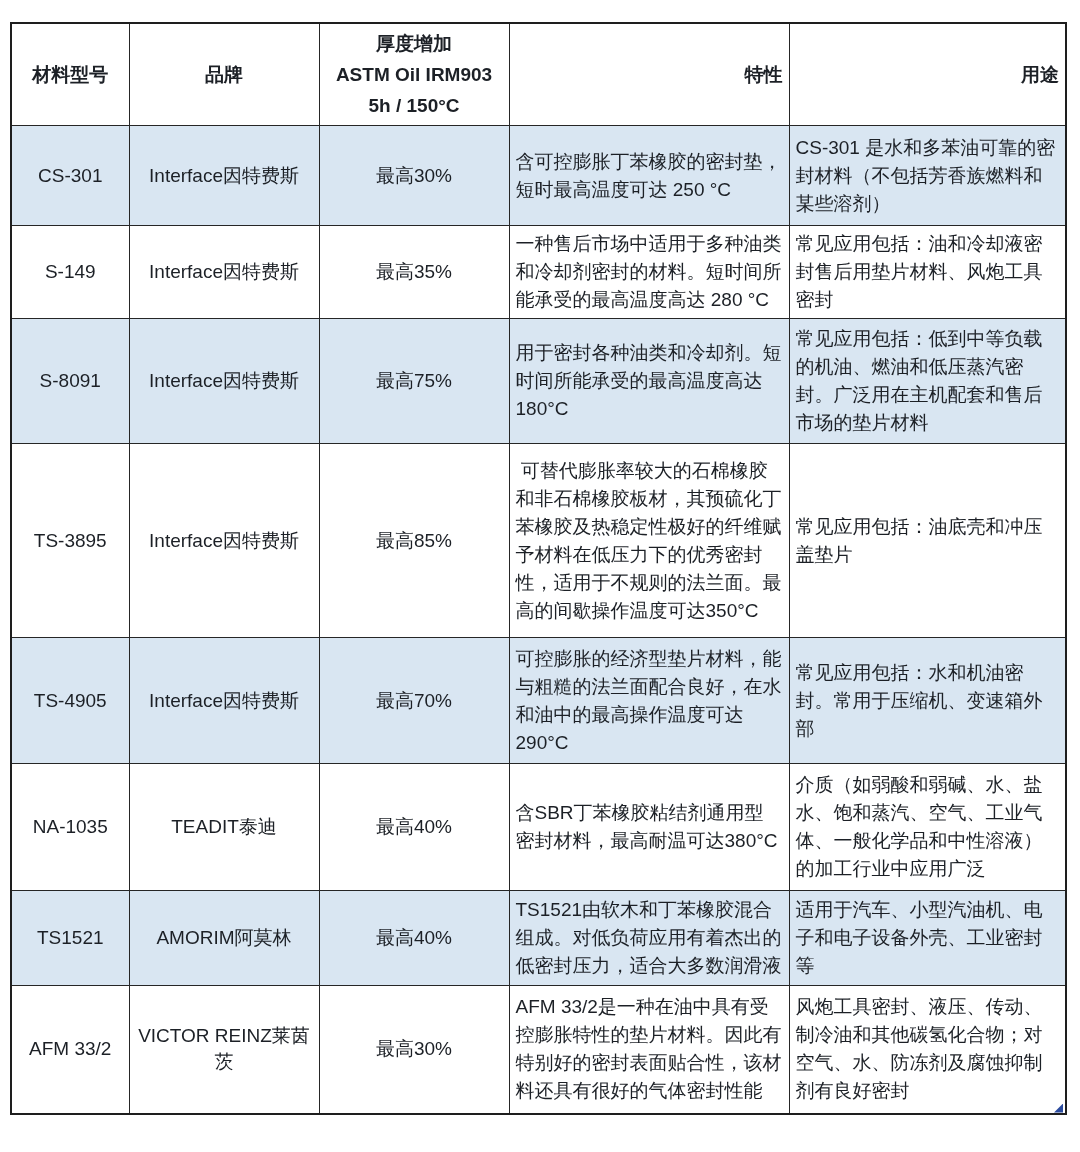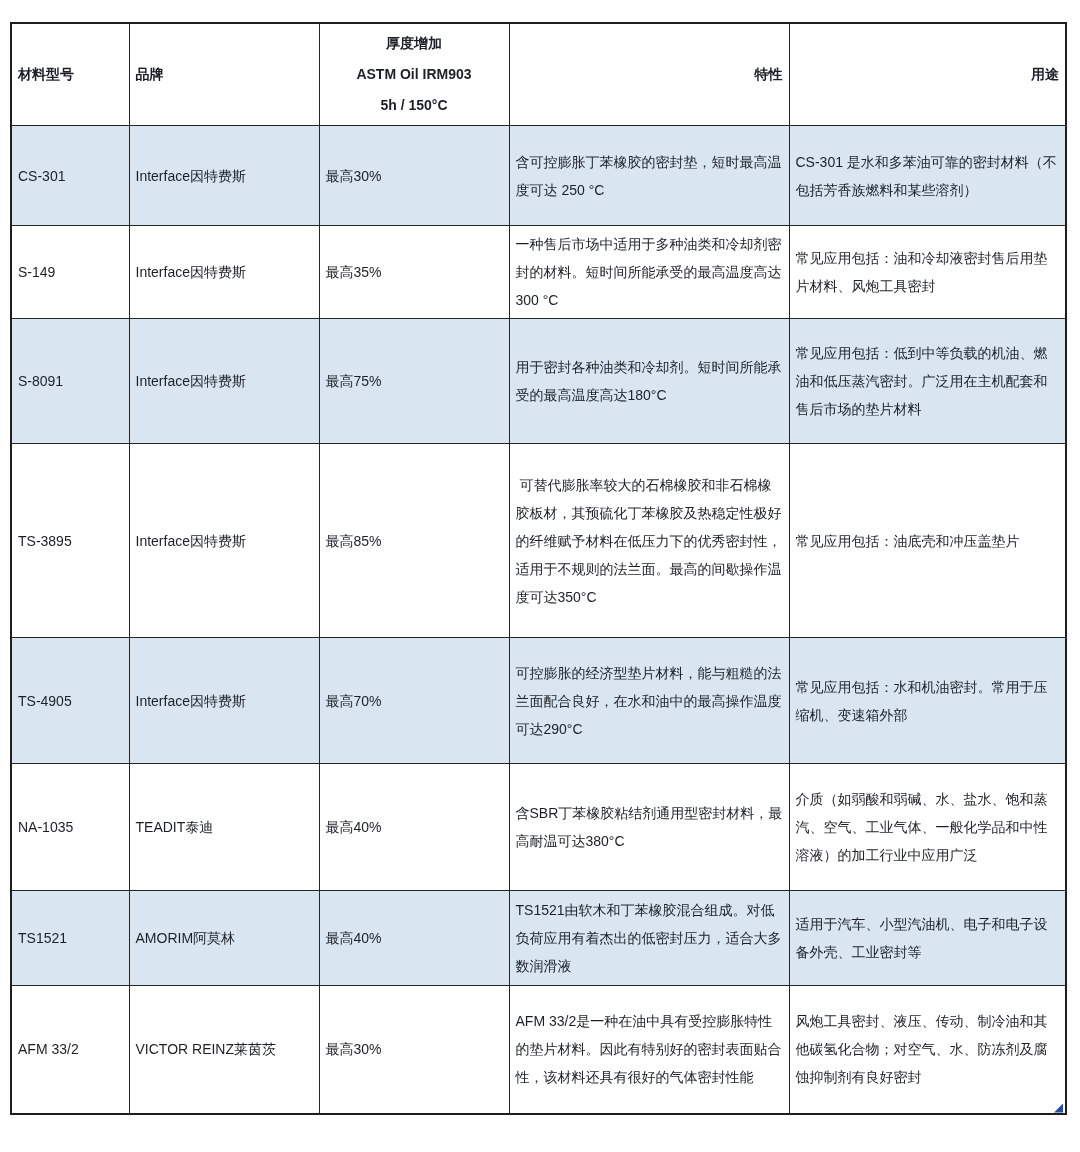--- a/index.html
+++ b/index.html
@@ -26,38 +26,39 @@
   table.materials {
     width: 1055px;
     border-collapse: collapse;
     table-layout: fixed;
     border: 2px solid #1e1e1e;
   }
   table.materials th,
   table.materials td {
     border: 1.5px solid #262626;
     padding: 4px 6px;
-    font-size: 14px;
+    font-size: 19px;
     vertical-align: middle;
     overflow: hidden;
     box-sizing: border-box;
   }
   th {
     font-weight: bold;
     background: #ffffff;
     font-size: 20px;
   }
-  .c-center { text-align: left; }
+  .c-center { text-align: center; }
   .c-left   { text-align: right; }
   .hdr-line { line-height: 31px; text-align: center; }
   td.txt {
     line-height: 28px;
     white-space: pre-wrap;
   }
   td.mid {
+    text-align: center;
     line-height: 26px;
   }
   tr.bg-blue td { background: #d9e6f2; }
   tr.bg-white td { background: #ffffff; }
   .resize-handle {
     position: absolute;
     right: 2px;
     bottom: 2px;
     width: 9px;
     height: 9px;
@@ -96,21 +97,21 @@
           <td class="mid">CS-301</td>
           <td class="mid">Interface因特费斯</td>
           <td class="mid">最高30%</td>
           <td class="txt">含可控膨胀丁苯橡胶的密封垫，短时最高温度可达 250 °C</td>
           <td class="txt">CS-301 是水和多苯油可靠的密封材料（不包括芳香族燃料和某些溶剂）</td>
         </tr>
         <tr class="bg-white" style="height:93px">
           <td class="mid">S-149</td>
           <td class="mid">Interface因特费斯</td>
           <td class="mid">最高35%</td>
-          <td class="txt">一种售后市场中适用于多种油类和冷却剂密封的材料。短时间所能承受的最高温度高达 300 °C</td>
+          <td class="txt">一种售后市场中适用于多种油类和冷却剂密封的材料。短时间所能承受的最高温度高达 280 °C</td>
           <td class="txt">常见应用包括：油和冷却液密封售后用垫片材料、风炮工具密封</td>
         </tr>
         <tr class="bg-blue" style="height:125px">
           <td class="mid">S-8091</td>
           <td class="mid">Interface因特费斯</td>
           <td class="mid">最高75%</td>
           <td class="txt">用于密封各种油类和冷却剂。短时间所能承受的最高温度高达180°C</td>
           <td class="txt">常见应用包括：低到中等负载的机油、燃油和低压蒸汽密封。广泛用在主机配套和售后市场的垫片材料</td>
         </tr>
         <tr class="bg-white" style="height:194px">

